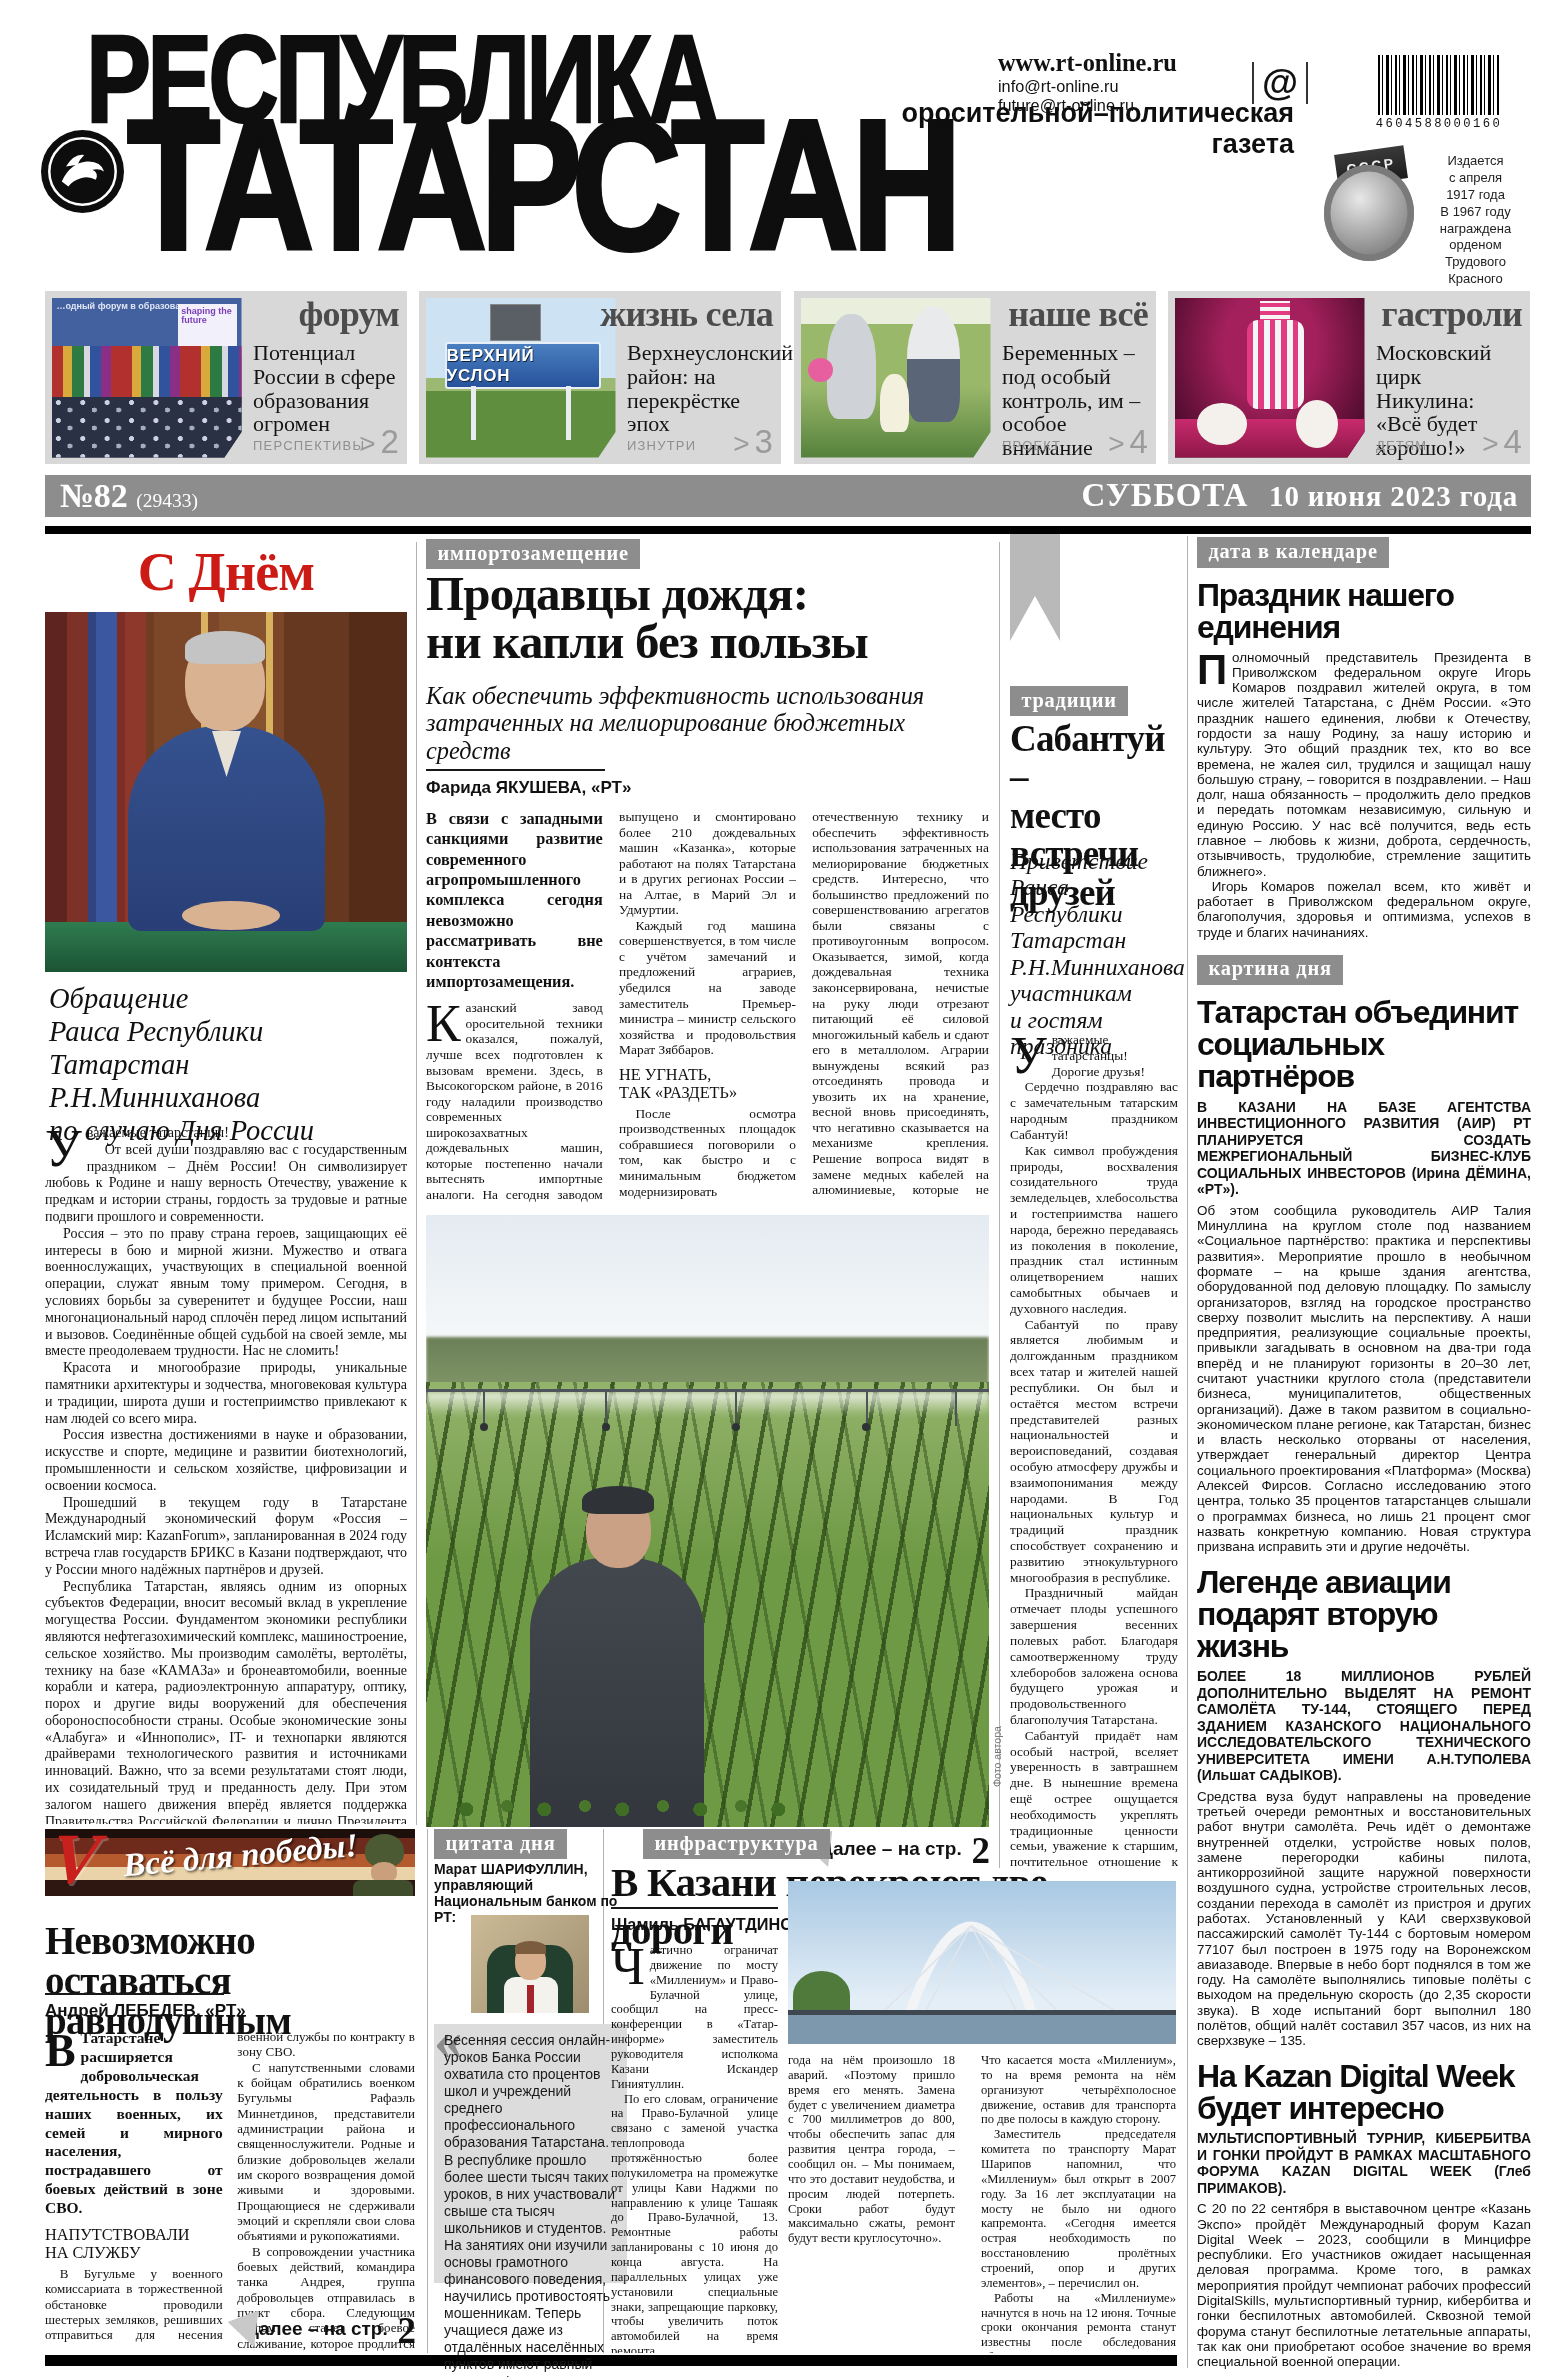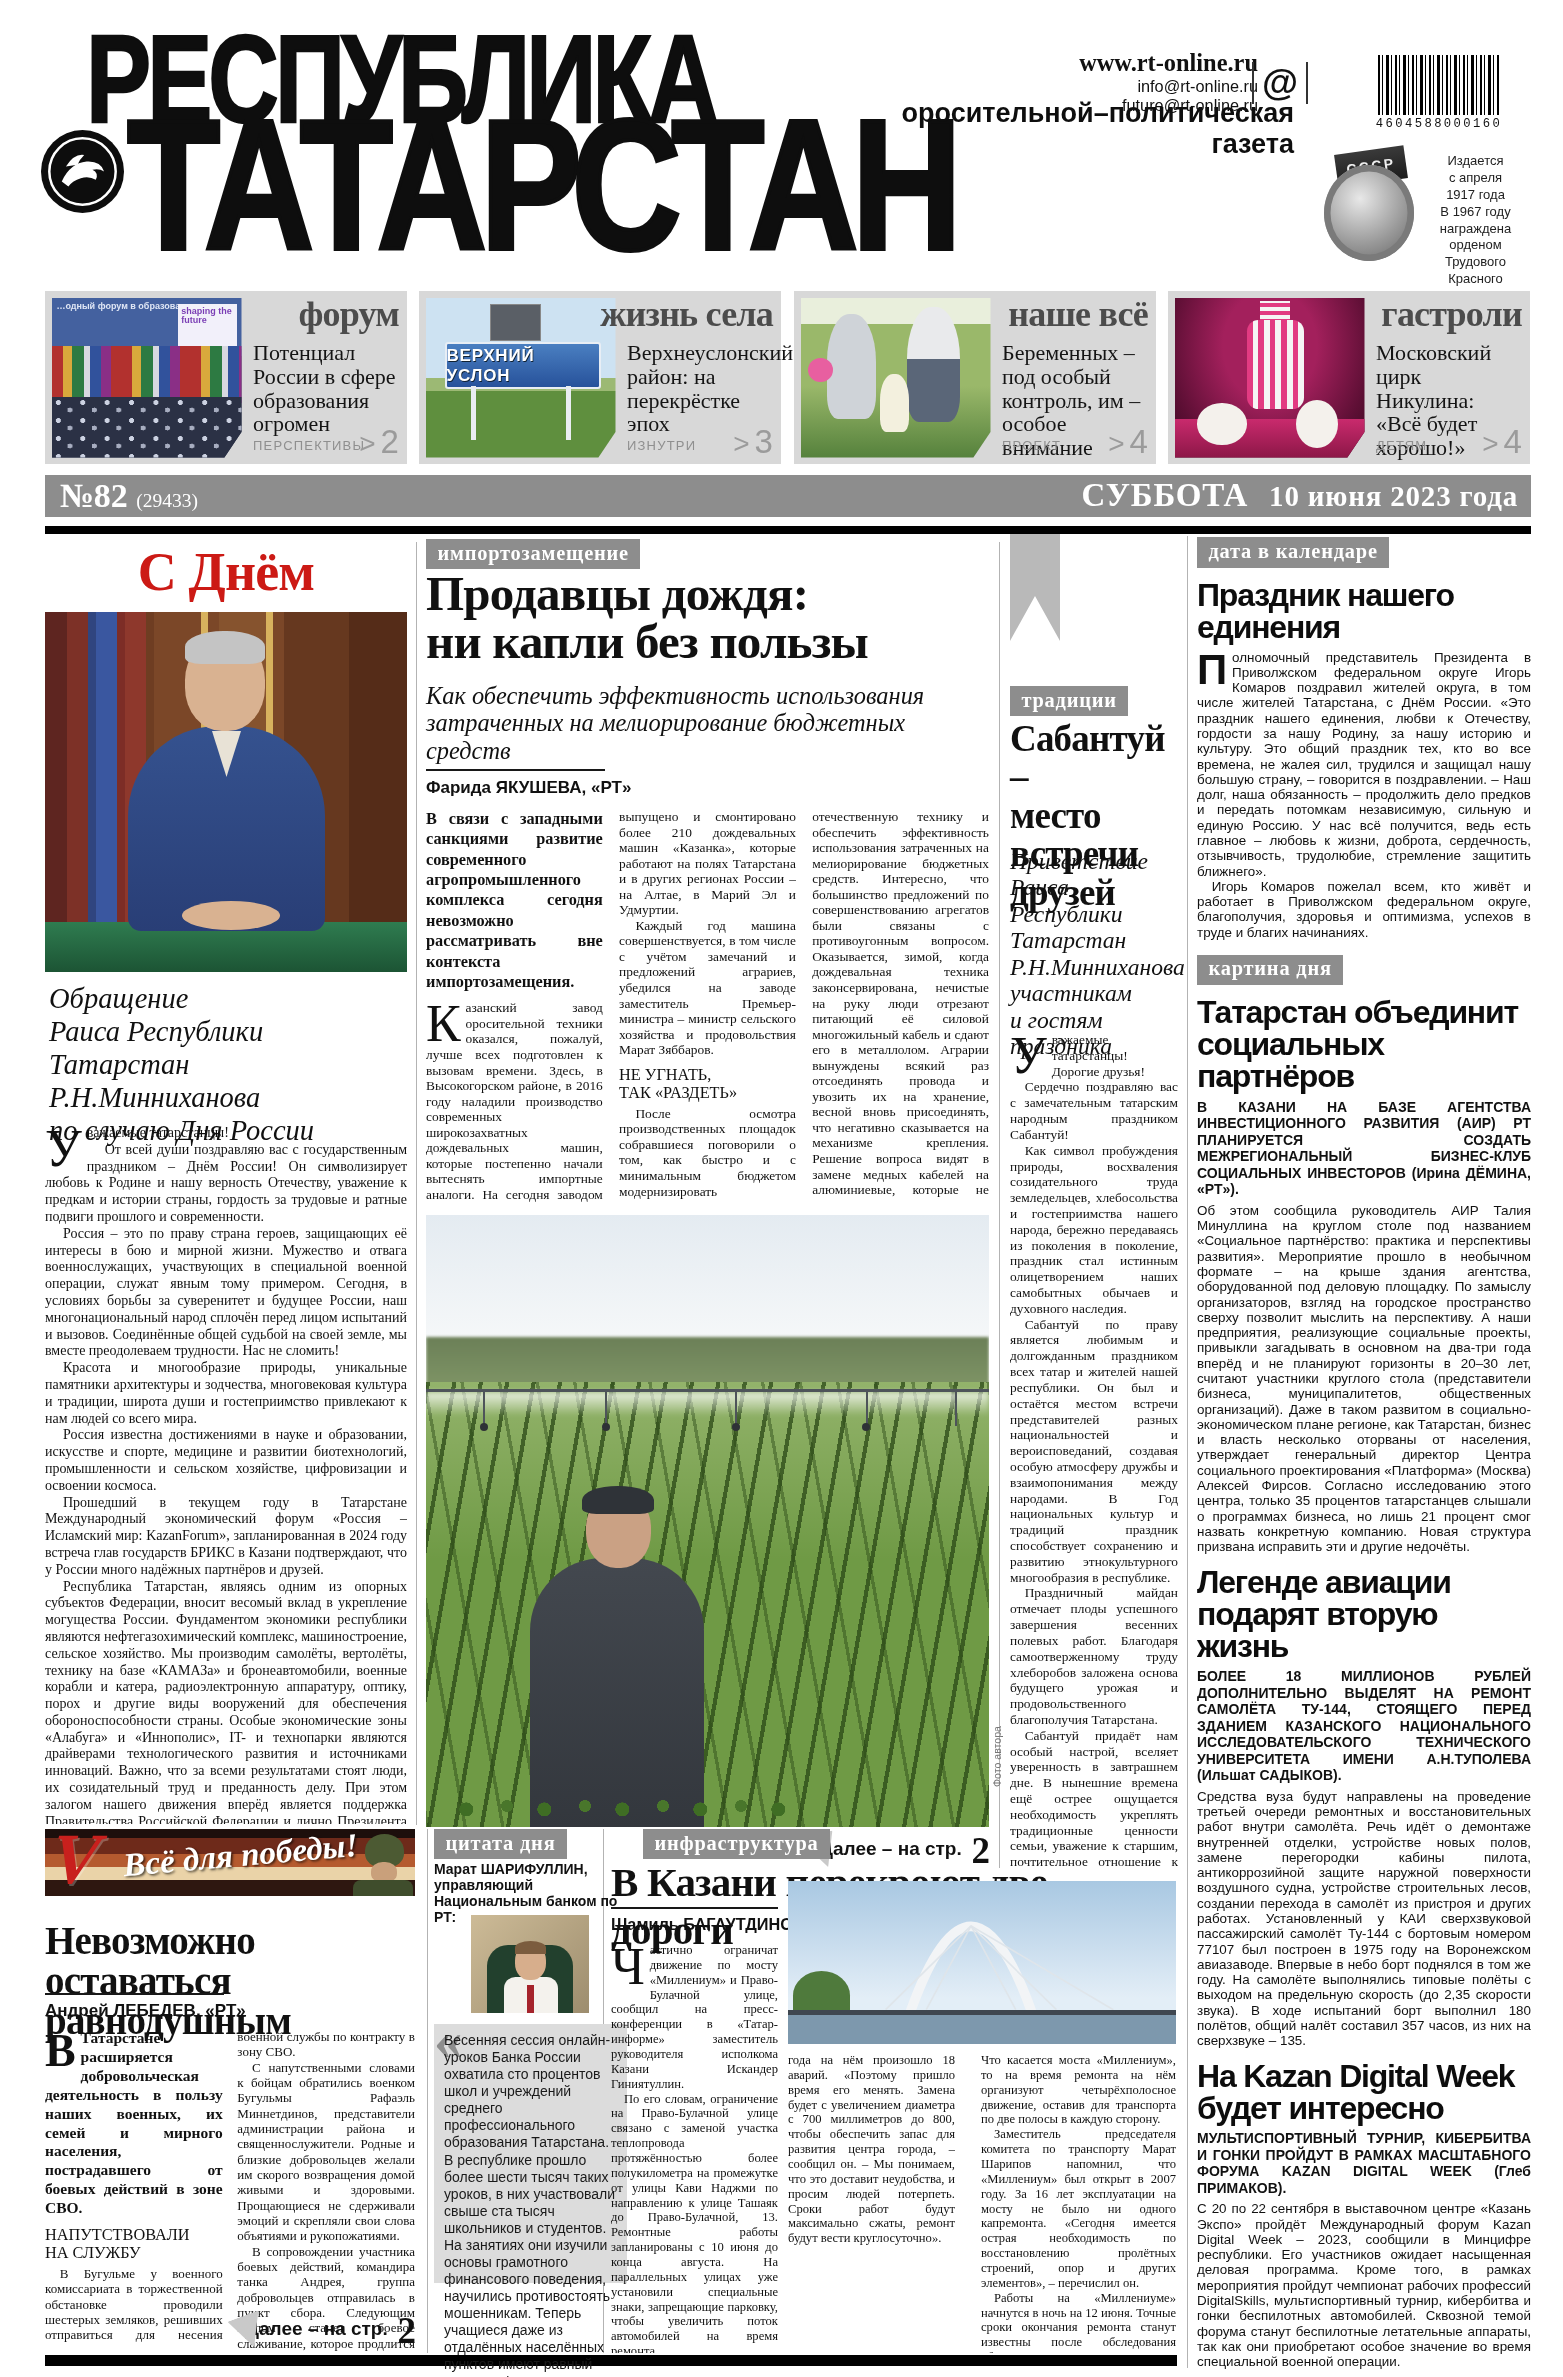--- a/index.html
+++ b/index.html
@@ -3,21 +3,21 @@
 <meta charset="utf-8">
 <style>
   html,body{margin:0;padding:0;background:#fff;}
   body{width:1563px;height:2377px;position:relative;font-family:"Liberation Serif",serif;color:#111;}
   .abs{position:absolute;}
   
   #mast1{left:86px;top:8.1px;font:700 122px "Liberation Sans",sans-serif;letter-spacing:-4.9px;color:#0e0e0e;transform:scale(.80,1.02);transform-origin:left top;-webkit-text-stroke:2.4px #0e0e0e;white-space:nowrap;}
   #mast2{left:127px;top:78px;font:700 186px "Liberation Sans",sans-serif;letter-spacing:-8.1px;color:#0e0e0e;transform:scale(.82,1.0);transform-origin:left top;-webkit-text-stroke:4.1px #0e0e0e;white-space:nowrap;}
   #emblem{left:41px;top:130px;width:83px;height:83px;}
   #tagline{left:814px;top:98px;width:480px;text-align:right;font:700 27px "Liberation Sans",sans-serif;color:#0e0e0e;}
-  #contacts{left:1072px;top:49px;width:186px;text-align:right;line-height:1.05;}
+  #contacts{left:998px;top:49px;width:186px;line-height:1.05;}
   #contacts .www{font:700 24.4px "Liberation Serif",serif;}
   #contacts .em{font:400 16.3px "Liberation Sans",sans-serif;}
   #atbox{left:1252px;top:62px;height:42px;padding:0 8.1px;border-left:2.4px solid #333;border-right:2.4px solid #333;font:700 37px "Liberation Sans",sans-serif;line-height:42px;}
   #barcode{left:1378px;top:55px;width:122px;height:60px;background:repeating-linear-gradient(90deg,#000 0 2.4px,#fff 2.4px 4.1px,#000 4.1px 4.9px,#fff 4.9px 8.1px,#000 8.1px 11.4px,#fff 11.4px 13px,#000 13px 14px,#fff 14px 17px);}
   #barcodenum{left:1373px;top:117px;width:132px;text-align:center;font:400 12.2px "Liberation Mono",monospace;letter-spacing:2.4px;}
   #medal{left:1321px;top:150px;width:96px;height:124px;}
   .medcirc{position:absolute;left:3.3px;top:14.7px;width:90px;height:96px;border-radius:50%;background:radial-gradient(circle at 40% 35%,#e8e8e8,#9a9a9a 55%,#5d5d5d);box-shadow:inset 0 0 0 6.5px #7a7a7a;}
   .medflag{position:absolute;left:14.7px;top:0;width:70px;height:33px;background:linear-gradient(180deg,#3a3a3a,#1c1c1c);transform:rotate(-8deg);color:#eee;font:700 14px "Liberation Sans",sans-serif;text-align:center;line-height:33px;letter-spacing:2.4px;}
   #heritage{left:1420px;top:153px;width:111px;text-align:center;font:400 13px/1.3 "Liberation Sans",sans-serif;color:#222;white-space:pre-line;}
   

